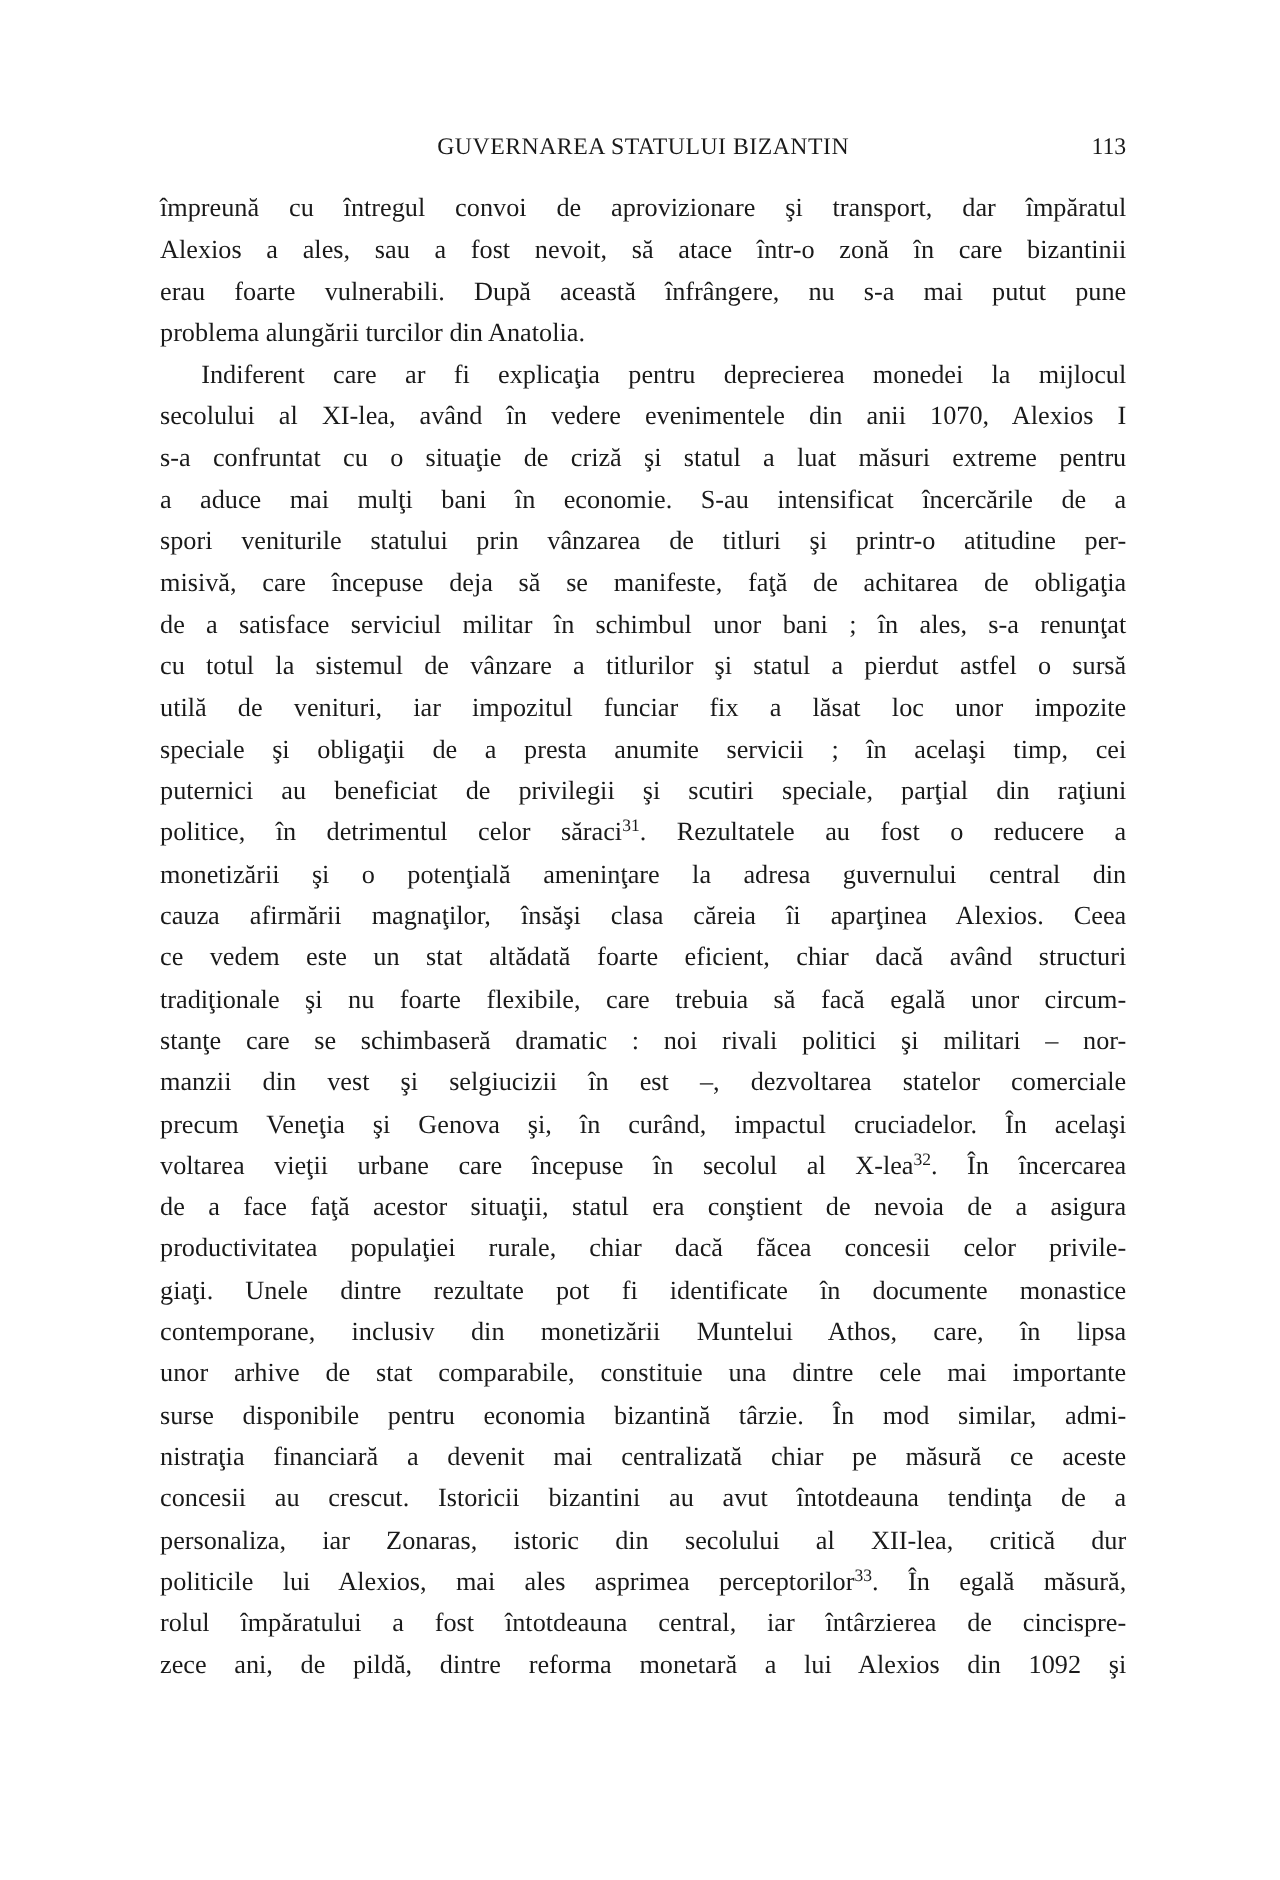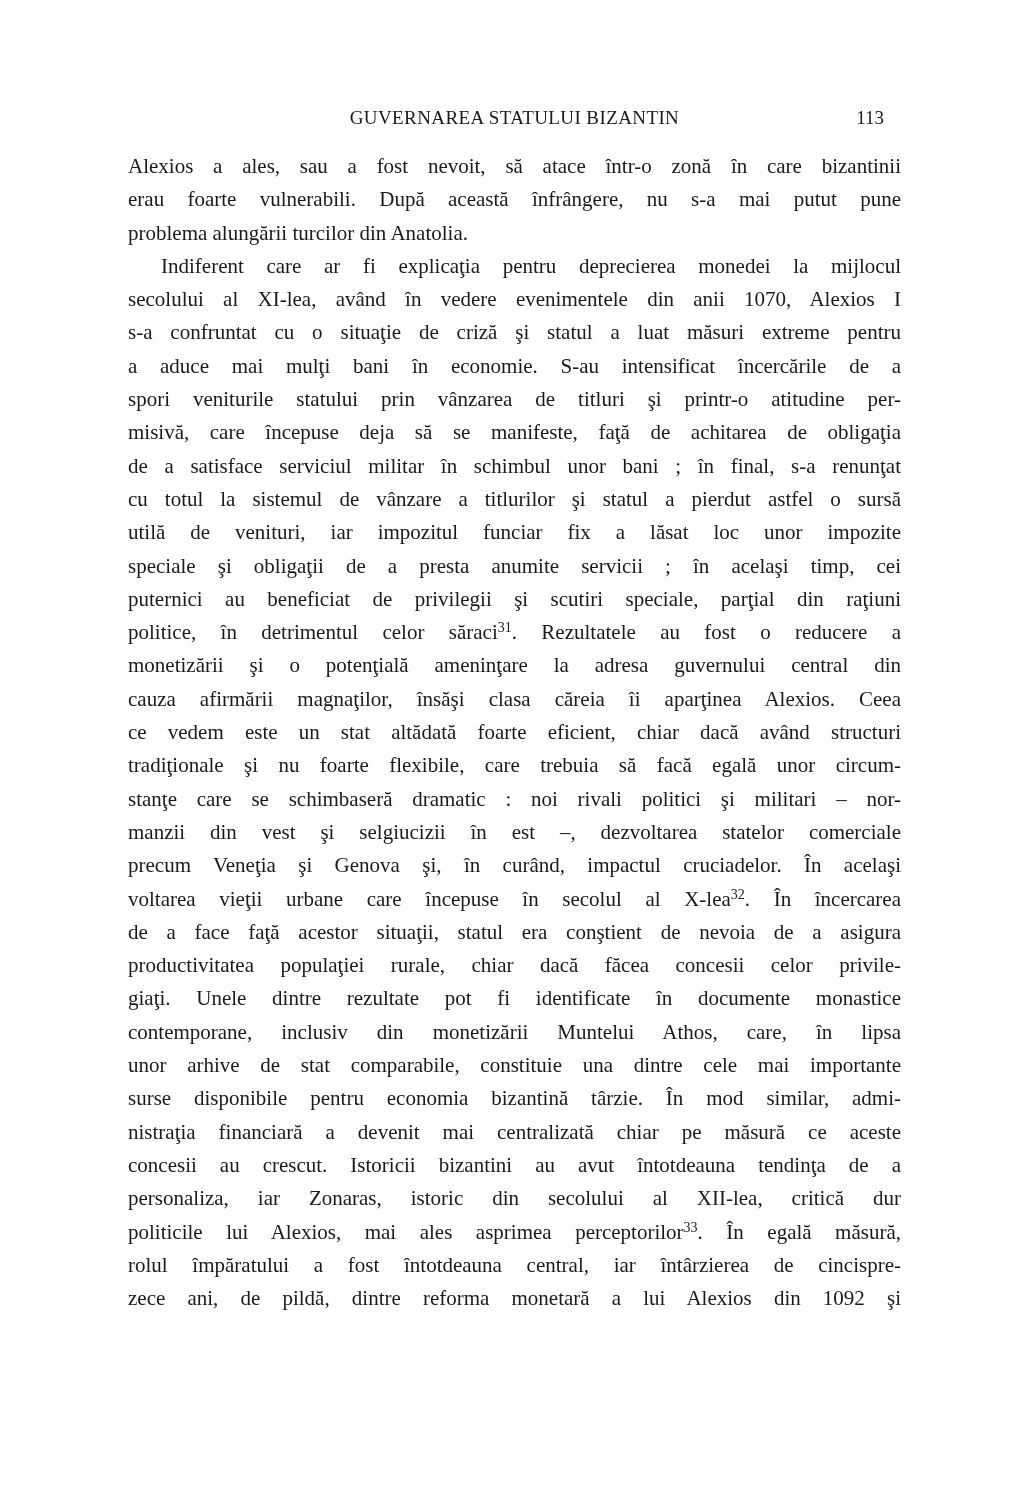--- a/index.html
+++ b/index.html
@@ -27,21 +27,21 @@
   }
   .running-title {
     position: absolute;
     left: 50%;
     transform: translateX(-50%);
     letter-spacing: 0.4px;
     white-space: nowrap;
   }
   .page-number {
     position: absolute;
-    right: 17px;
+    right: 0;
     top: 0;
   }
   .text-block {
     position: absolute;
     top: 150px;
     left: 128px;
     width: 773px;
     font-size: 21px;
     line-height: 33.3px;
   }
@@ -69,32 +69,33 @@
 </head>
 <body>
 
 <div class="page">
   <div class="header">
     <div class="running-title">GUVERNAREA STATULUI BIZANTIN</div>
     <div class="page-number">113</div>
   </div>
   <div class="text-block">
       <div class="paragraph">
+        <div class="line">împreună cu întregul convoi de aprovizionare şi transport, dar împăratul</div>
         <div class="line">Alexios a ales, sau a fost nevoit, să atace într-o zonă în care bizantinii</div>
         <div class="line">erau foarte vulnerabili. După această înfrângere, nu s-a mai putut pune</div>
         <div class="line no-justify">problema alungării turcilor din Anatolia.</div>
       </div>
       <div class="paragraph">
         <div class="line indent">Indiferent care ar fi explicaţia pentru deprecierea monedei la mijlocul</div>
         <div class="line">secolului al XI-lea, având în vedere evenimentele din anii 1070, Alexios I</div>
         <div class="line">s-a confruntat cu o situaţie de criză şi statul a luat măsuri extreme pentru</div>
         <div class="line">a aduce mai mulţi bani în economie. S-au intensificat încercările de a</div>
         <div class="line">spori veniturile statului prin vânzarea de titluri şi printr-o atitudine per-</div>
         <div class="line">misivă, care începuse deja să se manifeste, faţă de achitarea de obligaţia</div>
-        <div class="line">de a satisface serviciul militar în schimbul unor bani ; în final, s-a renunţat</div>
+        <div class="line">de a satisface serviciul militar în schimbul unor bani ; în ales, s-a renunţat</div>
         <div class="line">cu totul la sistemul de vânzare a titlurilor şi statul a pierdut astfel o sursă</div>
         <div class="line">utilă de venituri, iar impozitul funciar fix a lăsat loc unor impozite</div>
         <div class="line">speciale şi obligaţii de a presta anumite servicii ; în acelaşi timp, cei</div>
         <div class="line">puternici au beneficiat de privilegii şi scutiri speciale, parţial din raţiuni</div>
         <div class="line">politice, în detrimentul celor săraci<sup class="fnref">31</sup>. Rezultatele au fost o reducere a</div>
         <div class="line">monetizării şi o potenţială ameninţare la adresa guvernului central din</div>
         <div class="line">cauza afirmării magnaţilor, însăşi clasa căreia îi aparţinea Alexios. Ceea</div>
         <div class="line">ce vedem este un stat altădată foarte eficient, chiar dacă având structuri</div>
         <div class="line">tradiţionale şi nu foarte flexibile, care trebuia să facă egală unor circum-</div>
         <div class="line">stanţe care se schimbaseră dramatic : noi rivali politici şi militari – nor-</div>

